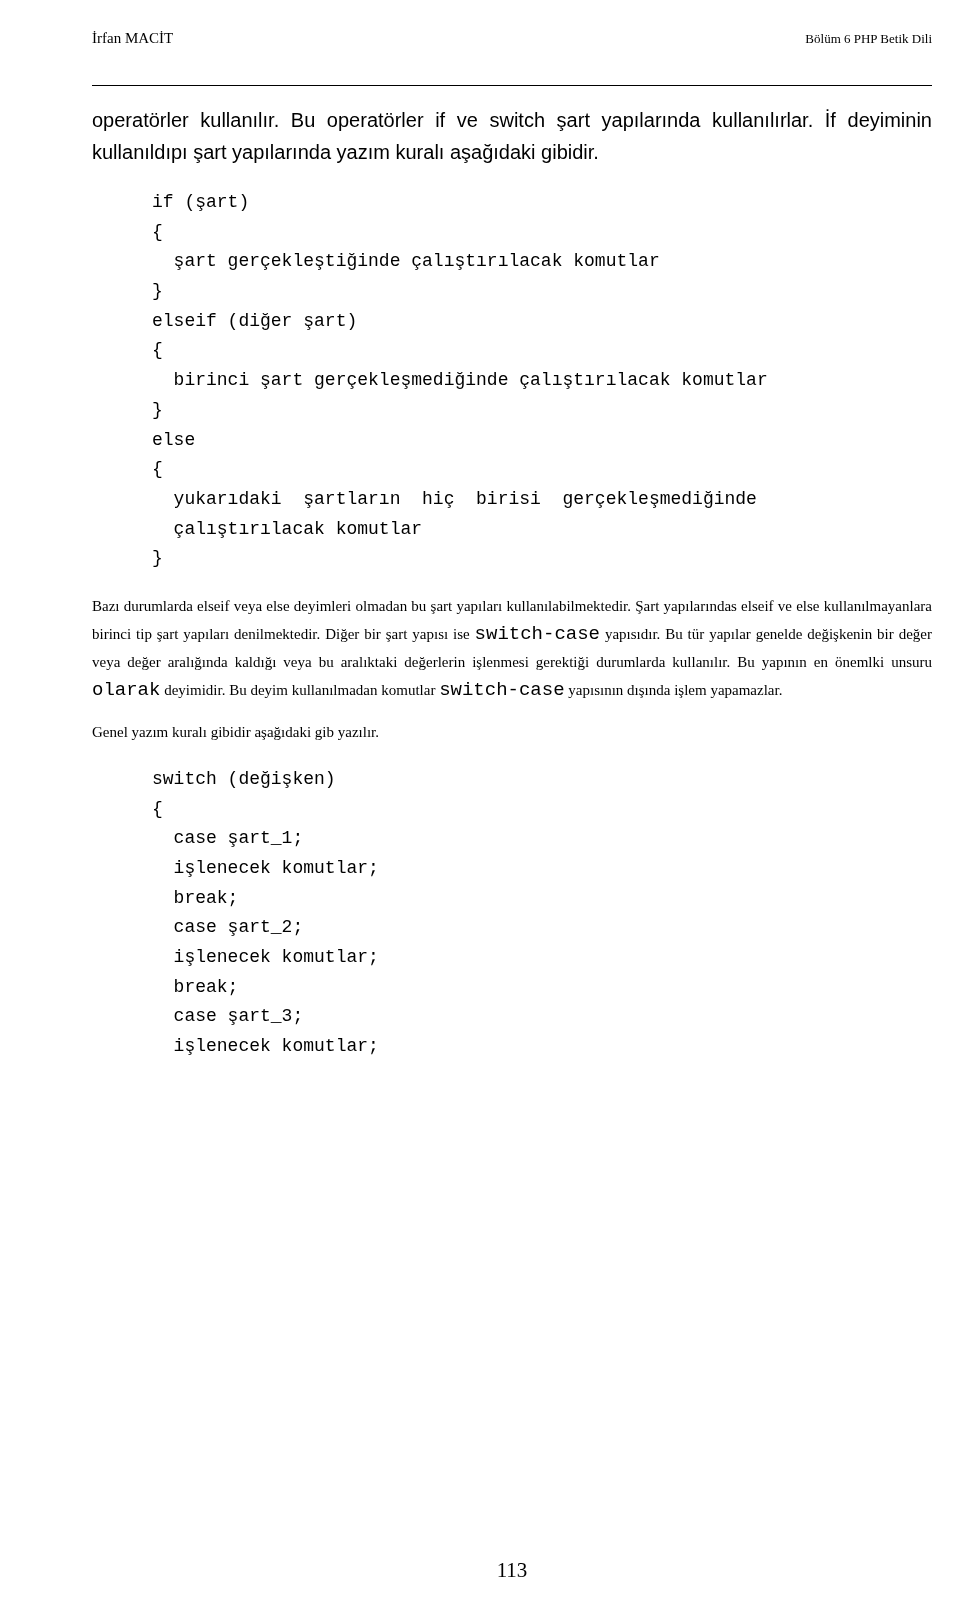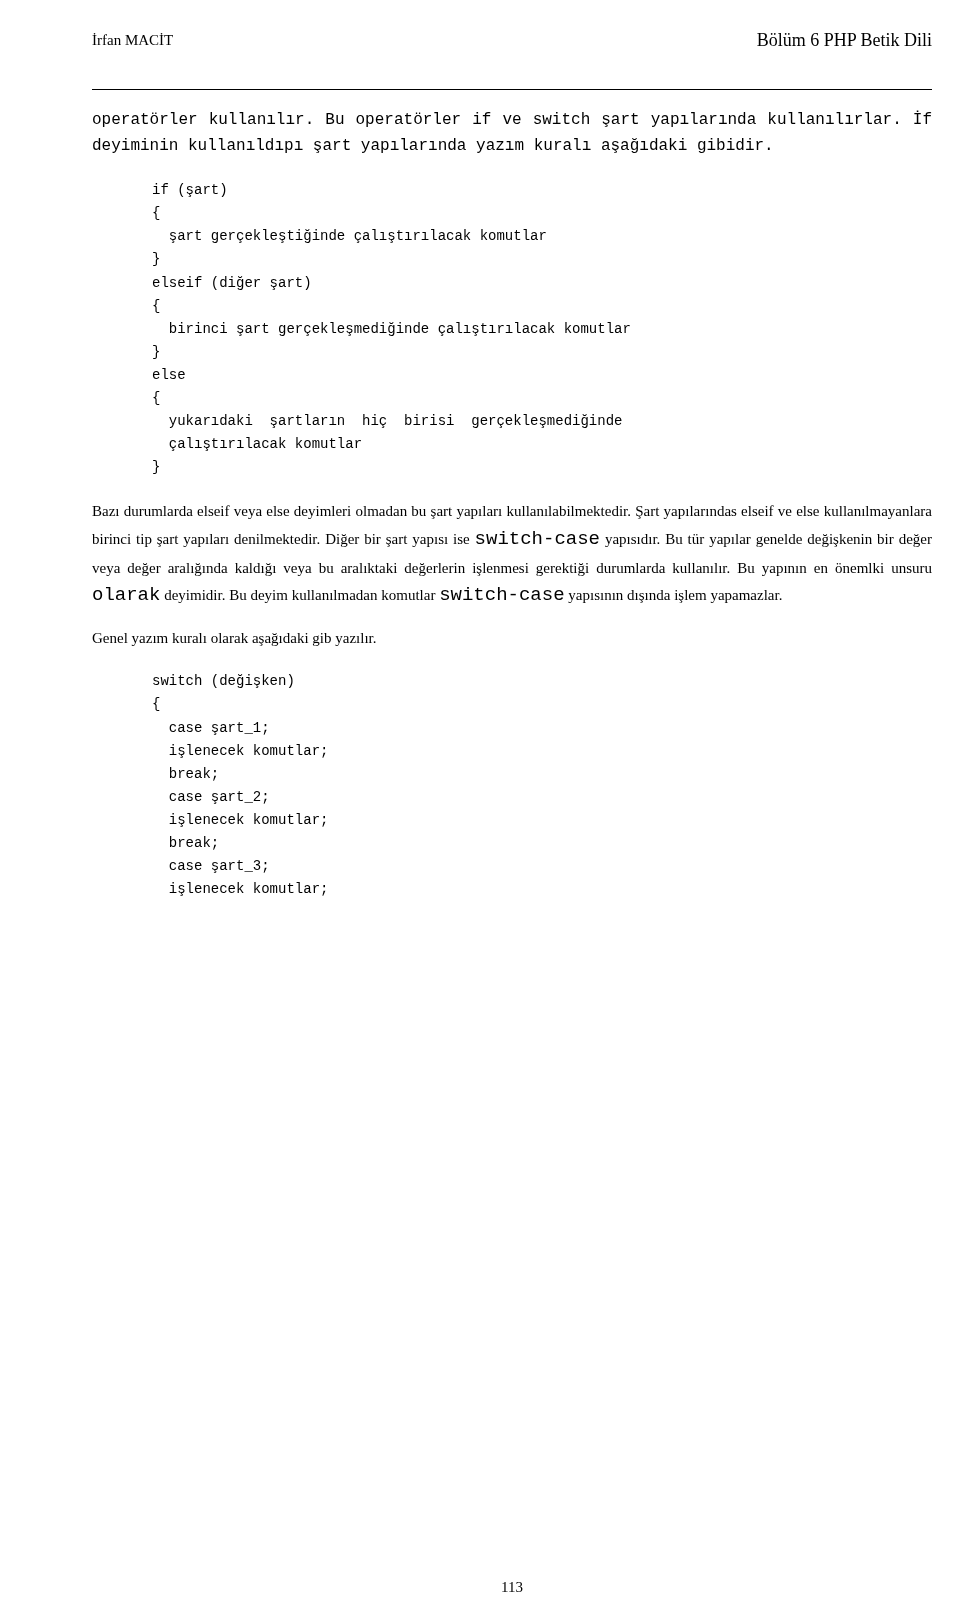--- a/index.html
+++ b/index.html
@@ -35,60 +35,60 @@
     }
 
     .header-left {
       font-family: 'Times New Roman', Times, serif;
       font-size: 15px;
       font-weight: normal;
     }
 
     .header-right {
       font-family: 'Times New Roman', Times, serif;
-      font-size: 18px;
+      font-size: 13px;
       font-weight: normal;
     }
 
     .intro-text {
-      font-family: Liberation Mono, monospace;
-      font-size: 16px;
+      font-family: Liberation Sans, sans-serif;
+      font-size: 20px;
       line-height: 1.6;
       margin-bottom: 20px;
       text-align: justify;
     }
 
     .code-block {
       font-family: 'Courier New', Courier, monospace;
-      font-size: 14px;
+      font-size: 18px;
       line-height: 1.65;
       margin: 20px 0 20px 60px;
       white-space: pre;
     }
 
     .body-text {
       font-family: 'Times New Roman', Times, serif;
       font-size: 15px;
       line-height: 1.65;
       margin-bottom: 14px;
       text-align: justify;
     }
 
     .body-text .mono {
       font-family: 'Courier New', Courier, monospace;
       font-size: 19px;
     }
 
     .page-number {
       position: absolute;
-      bottom: 17px;
+      bottom: 30px;
       left: 50%;
       transform: translateX(-50%);
       font-family: 'Times New Roman', Times, serif;
-      font-size: 15px;
+      font-size: 21px;
     }
 
     hr.header-line {
       border: none;
       border-top: 1px solid #000;
       margin-bottom: 18px;
     }
   </style>
 </head>
 <body>
@@ -119,21 +119,21 @@
 
   <p class="body-text">
     Bazı durumlarda elseif veya else deyimleri olmadan bu şart yapıları kullanılabilmektedir. Şart
     yapılarındas elseif ve else kullanılmayanlara birinci tip şart yapıları denilmektedir. Diğer bir
     şart yapısı ise <span class="mono">switch-case</span> yapısıdır. Bu tür yapılar genelde değişkenin bir değer veya
     değer aralığında kaldığı veya bu aralıktaki değerlerin işlenmesi gerektiği durumlarda
     kullanılır. Bu yapının en önemlki unsuru <span class="mono">olarak</span> deyimidir. Bu deyim kullanılmadan
     komutlar <span class="mono">switch-case</span> yapısının dışında işlem yapamazlar.
   </p>
 
-  <p class="body-text">Genel yazım kuralı olarak aşağıdaki gib yazılır.</p>
+  <p class="body-text">Genel yazım kuralı gibidir aşağıdaki gib yazılır.</p>
 
   <div class="code-block">switch (değişken)
 {
   case şart_1;
   işlenecek komutlar;
   break;
   case şart_2;
   işlenecek komutlar;
   break;
   case şart_3;

